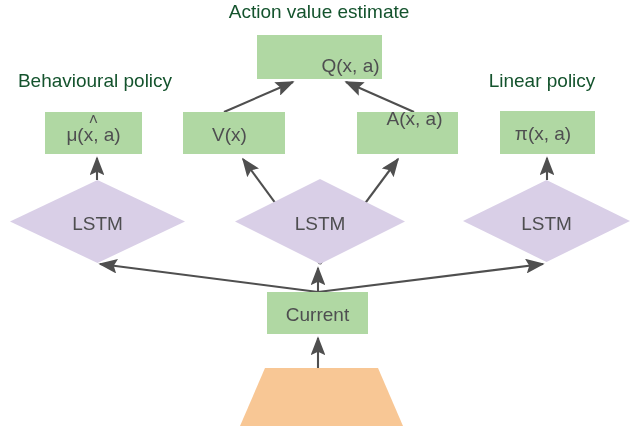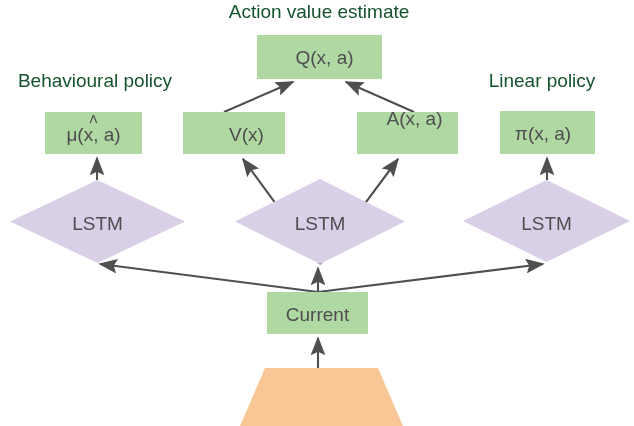--- a/index.html
+++ b/index.html
@@ -90,30 +90,30 @@
 
     <rect x="267" y="292" width="101" height="42" fill="#b0d8a3"></rect>
 
     <polygon points="265,368 378,368 403,426 240,426" fill="#f8c795"></polygon>
   </svg>
 
   <div class="caption" style="left:0; top:71px; width:190px;">Behavioural policy</div>
   <div class="caption" style="left:205px; top:2px; width:228px;">Action value estimate</div>
   <div class="caption" style="left:450px; top:71px; width:184px;">Linear policy</div>
 
-  <div class="node-label" style="left:257px; top:48px; width:135px;">Q(x, a)</div>
+  <div class="node-label" style="left:257px; top:56px; width:135px;padding-left:26px;">Q(x, a)</div>
 
   <div class="node-label" style="left:45px; top:125px; width:97px;">
     <span class="hat-wrap">
       <span class="hat">˄</span>
       <span>μ(x, a)</span>
     </span>
   </div>
 
-  <div class="node-label" style="left:190px; top:125px; width:113px;">V(x)</div>
+  <div class="node-label" style="left:173px; top:125px; width:113px;">V(x)</div>
   <div class="node-label" style="left:357px; top:109px; width:115px;">A(x, a)</div>
   <div class="node-label" style="left:500px; top:124px; width:86px;">π(x, a)</div>
 
   <div class="node-label" style="left:10px; top:214px; width:175px;">LSTM</div>
   <div class="node-label" style="left:235px; top:214px; width:170px;">LSTM</div>
   <div class="node-label" style="left:463px; top:214px; width:167px;">LSTM</div>
 
   <div class="node-label" style="left:267px; top:305px; width:101px;">Current</div>
 
 </div>

